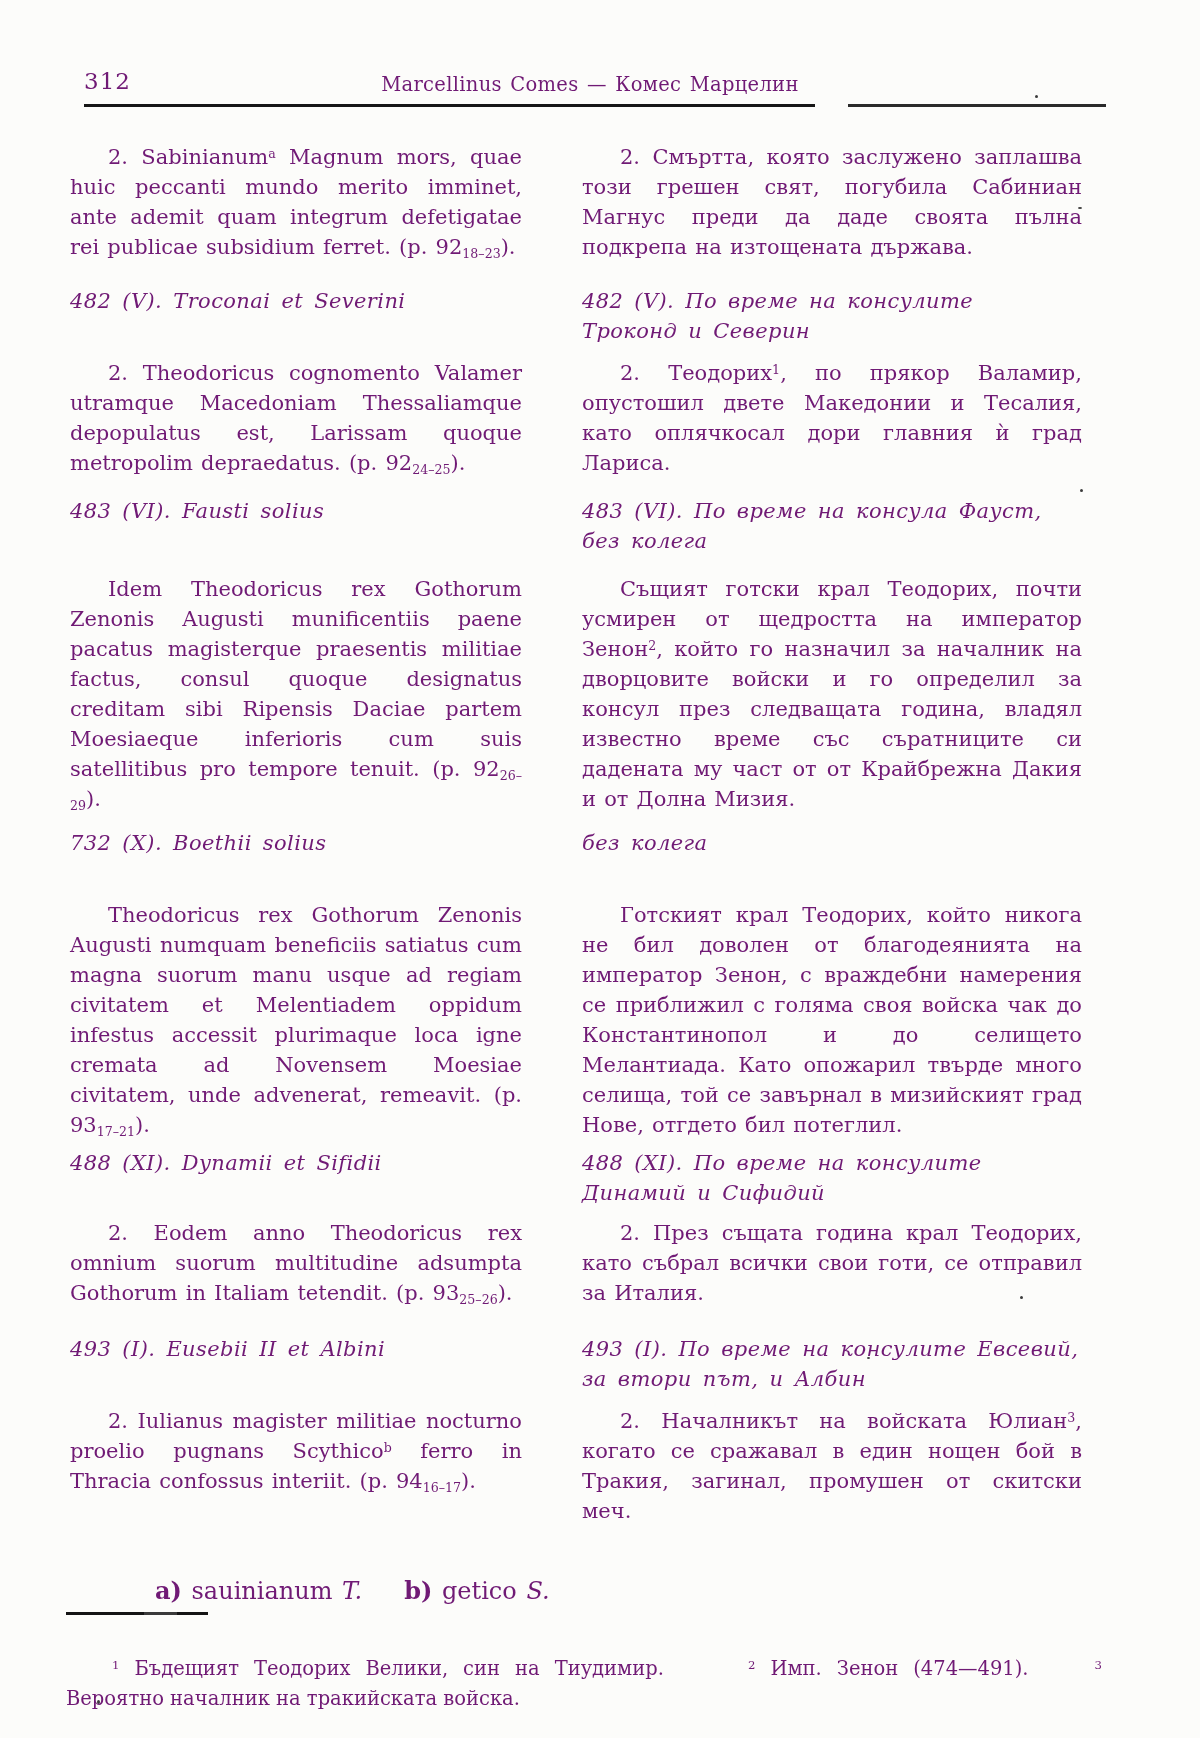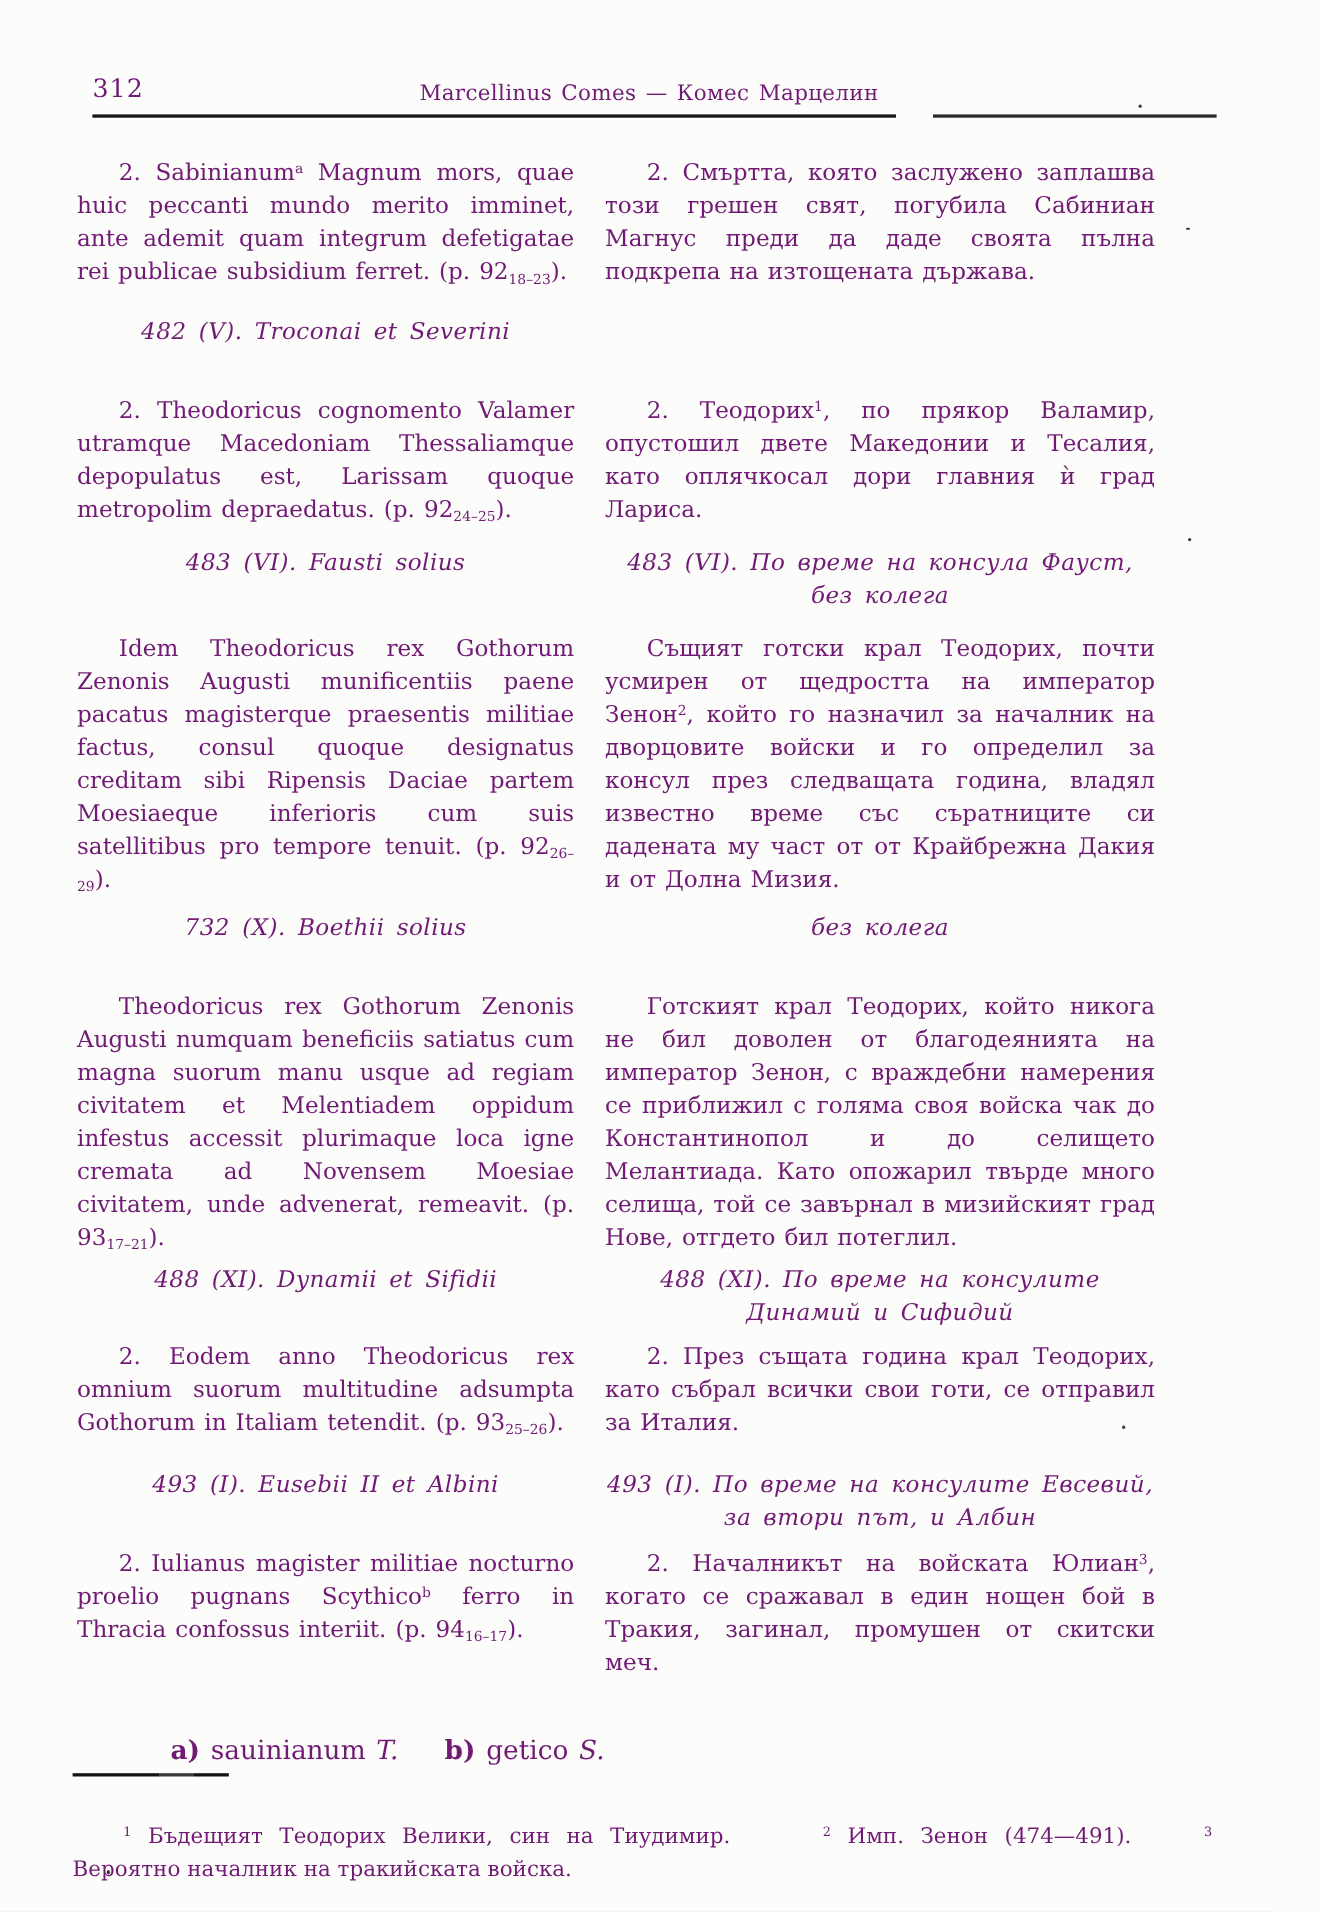--- a/index.html
+++ b/index.html
@@ -24,28 +24,28 @@
   .header-rule{
     position:absolute;left:84px;top:104px;width:1022px;height:3px;
     background:linear-gradient(to right,
       #161616 0,#161616 71.5%,
       rgba(22,22,22,0) 71.5%,rgba(22,22,22,0) 74.8%,
       #2a2a2a 74.8%,#2a2a2a 100%);
   }
   
   .row{position:absolute;left:70px;width:1012px;display:flex;}
   .col-l{width:452px;flex:none;}
-  .col-r{width:500px;flex:none;margin-left:28px;}
+  .col-r{width:500px;flex:none;margin-left:60px;}
   .para{
     font-size:21px;line-height:30px;
     text-align:justify;text-indent:38px;word-spacing:1.5px;
   }
   .heading{
     font-style:italic;font-size:21px;line-height:30px;
-    text-align:center;word-spacing:4px;letter-spacing:.4px;
+    word-spacing:4px;letter-spacing:.4px;
   }
   sup{font-size:.6em;line-height:0;vertical-align:.5em;}
   sub{font-size:.6em;line-height:0;vertical-align:-.3em;}
   
   .apparatus{
     position:absolute;left:155px;top:1578px;
     font-size:24px;line-height:26px;word-spacing:2px;
   }
   .apparatus .app-item{padding-right:42px;}
   .apparatus .app-label{font-weight:bold;}
@@ -72,20 +72,24 @@
   <div class="running-title">Marcellinus Comes — Комес Марцелин</div>
   <div class="header-rule"></div>
 
   <div class="row" style="top:142px">
     <div class="col-l para">2. Sabinianum<sup>a</sup> Magnum mors, quae huic peccanti mundo merito imminet, ante ademit quam integrum defetigatae rei publicae subsidium ferret. (p. 92<sub>18–23</sub>).</div>
     <div class="col-r para">2. Смъртта, която заслужено заплашва този грешен свят, погубила Сабиниан Магнус преди да даде своята пълна подкрепа на изтощената държава.</div>
   </div>
 
   <div class="row" style="top:286px">
     <div class="col-l heading">482 (V). Troconai et Severini</div>
+    <div class="col-r heading">
+      <div>482 (V). По време на консулите</div>
+      <div>Троконд и Северин</div>
+    </div>
   </div>
 
   <div class="row" style="top:358px">
     <div class="col-l para">2. Theodoricus cognomento Valamer utramque Macedoniam Thessaliamque depopulatus est, Larissam quoque metropolim depraedatus. (p. 92<sub>24–25</sub>).</div>
     <div class="col-r para">2. Теодорих<sup>1</sup>, по прякор Валамир, опустошил двете Македонии и Тесалия, като оплячкосал дори главния ѝ град Лариса.</div>
   </div>
 
   <div class="row" style="top:496px">
     <div class="col-l heading">483 (VI). Fausti solius</div>
     <div class="col-r heading">

